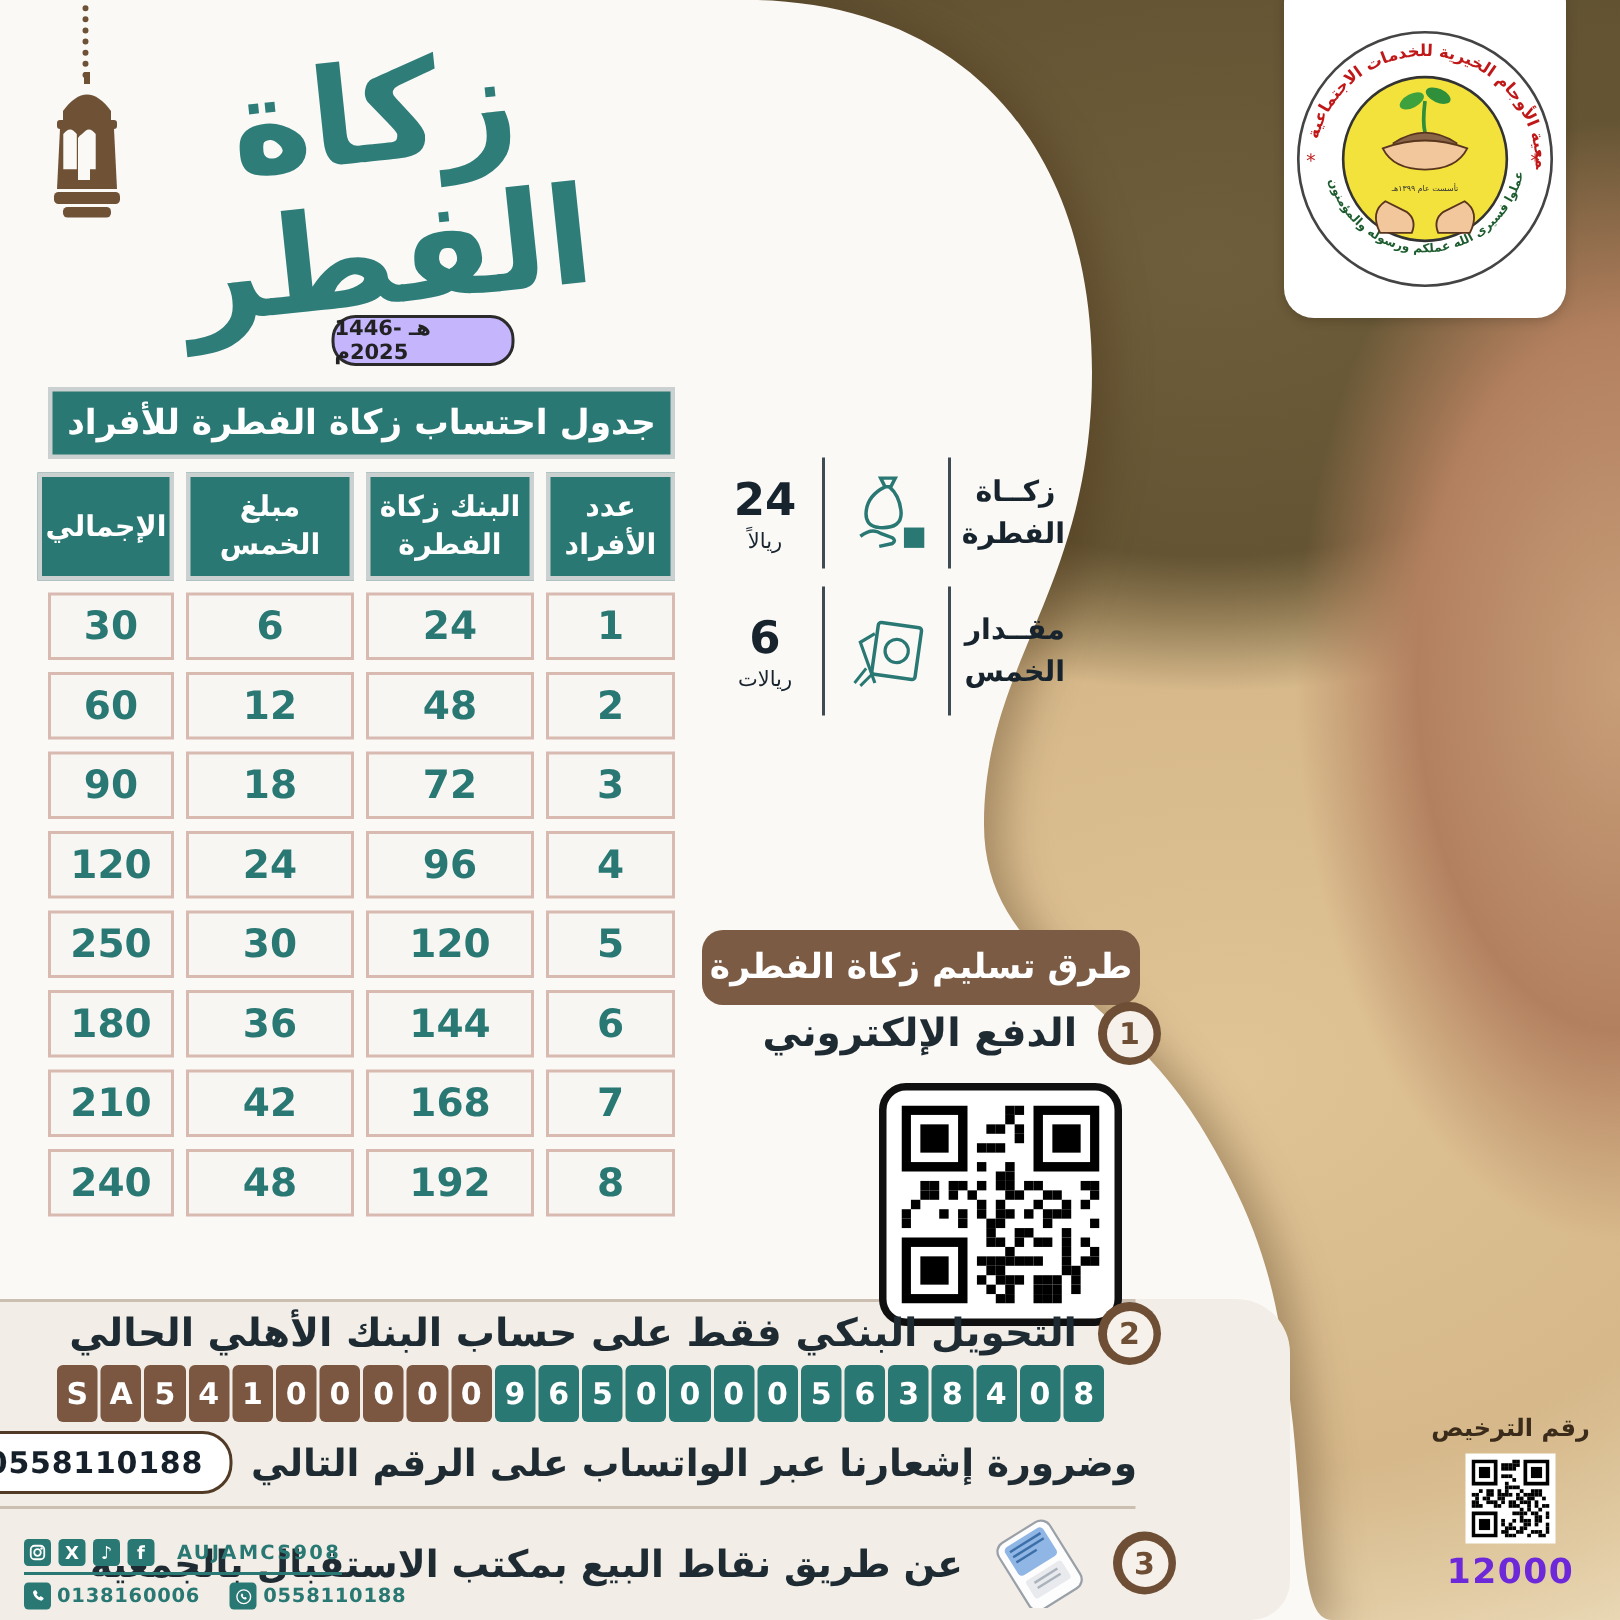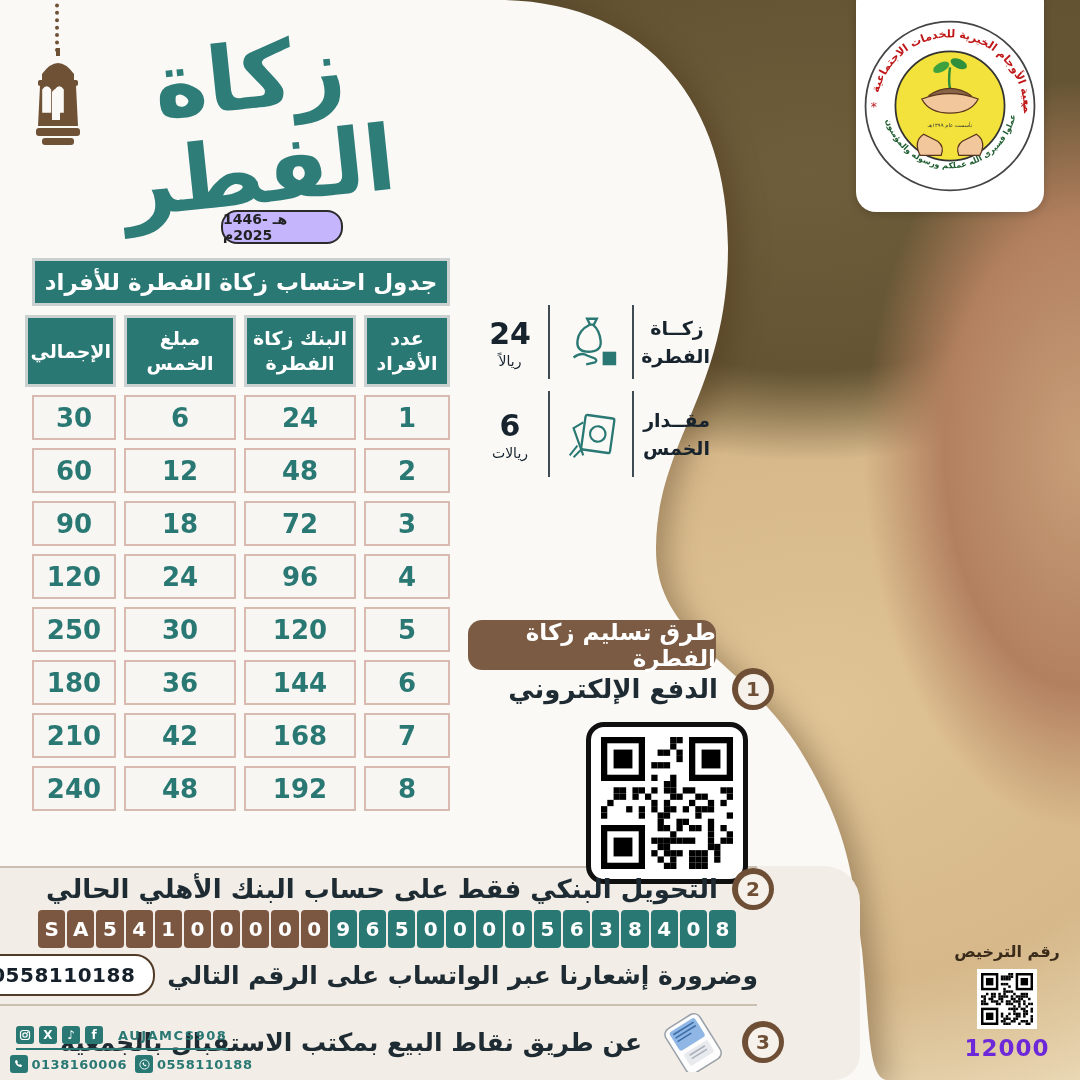--- a/index.html
+++ b/index.html
@@ -40,21 +40,21 @@
     color:#2a7873;font-weight:bold;font-size:26px;}
   
   .rates{position:absolute;left:458px;top:300px;width:252px;direction:rtl;color:#17242e;}
   .rate-row{display:flex;align-items:center;gap:10px;height:84px;margin-bottom:8px;}
   .rate-label{font-weight:bold;font-size:19px;text-align:center;line-height:1.5;width:66px;}
   .vbar{width:2px;height:74px;background:#3f4b52;}
   .rate-val{text-align:center;width:56px;}
   .rate-val .num{font-size:30px;font-weight:bold;}
   .rate-val .unit{font-size:14px;margin-top:2px;}
   
-  .badge{position:absolute;left:468px;top:620px;width:248px;height:50px;background:#7b5b43;border-radius:14px;
+  .badge{position:absolute;left:468px;top:620px;width:292px;height:50px;background:#7b5b43;border-radius:14px;
     color:#fff;font-weight:bold;font-size:23px;display:flex;align-items:center;justify-content:center;direction:rtl;}
   .numcircle{width:42px;height:42px;border-radius:50%;background:#6e4e35;flex:0 0 auto;
     display:flex;align-items:center;justify-content:center;}
   .numcircle .inner{width:31px;height:31px;border-radius:50%;background:#f6f1ea;display:flex;align-items:center;
     justify-content:center;color:#6e4e35;font-weight:bold;font-size:20px;}
   .m-row{position:absolute;display:flex;direction:rtl;align-items:center;gap:14px;color:#1f2b33;}
   .m1{right:306px;top:668px;}
   .m2{right:306px;top:868px;}
   .m3{right:296px;top:1012px;gap:8px;}
   .m-text{font-weight:bold;font-size:26px;white-space:nowrap;}
@@ -68,21 +68,21 @@
   .wa-text{font-weight:bold;font-size:25px;white-space:nowrap;}
   .wa-pill{direction:ltr;position:relative;border:2.5px solid #523b26;border-radius:20px;background:#fff;
     padding:7px 18px 7px 36px;font-weight:bold;font-size:20px;color:#15202a;letter-spacing:.5px;}
   
   .footer{position:absolute;left:16px;top:1026px;width:230px;color:#2a7873;}
   .f-row1{display:flex;align-items:center;gap:5px;}
   .sq{width:18px;height:18px;background:#2a7873;border-radius:3px;color:#fff;display:flex;align-items:center;
     justify-content:center;font-weight:bold;font-size:12px;flex:0 0 auto;}
   .handle{font-weight:bold;font-size:13px;letter-spacing:1.5px;margin-left:10px;}
   .f-line{height:2px;background:#2a7873;margin:4px 0 5px;width:212px;}
-  .f-row2{display:flex;gap:8px;font-weight:bold;font-size:13px;align-items:center;letter-spacing:.5px;justify-content:center;}
+  .f-row2{display:flex;gap:20px;font-weight:bold;font-size:13px;align-items:center;letter-spacing:.5px;}
   .contact{display:flex;gap:4px;align-items:center;}
   
   .license{position:absolute;left:946px;top:942px;width:122px;text-align:center;}
   .lic-label{font-weight:bold;font-size:16px;color:#3a2b1a;direction:rtl;}
   .lic-qr{width:60px;height:60px;background:#fff;margin:8px auto 6px;padding:4px;box-sizing:border-box;}
   .lic-num{font-weight:bold;font-size:23px;color:#6d28d9;letter-spacing:1px;}
 </style>
 </head>
 <body>
 

